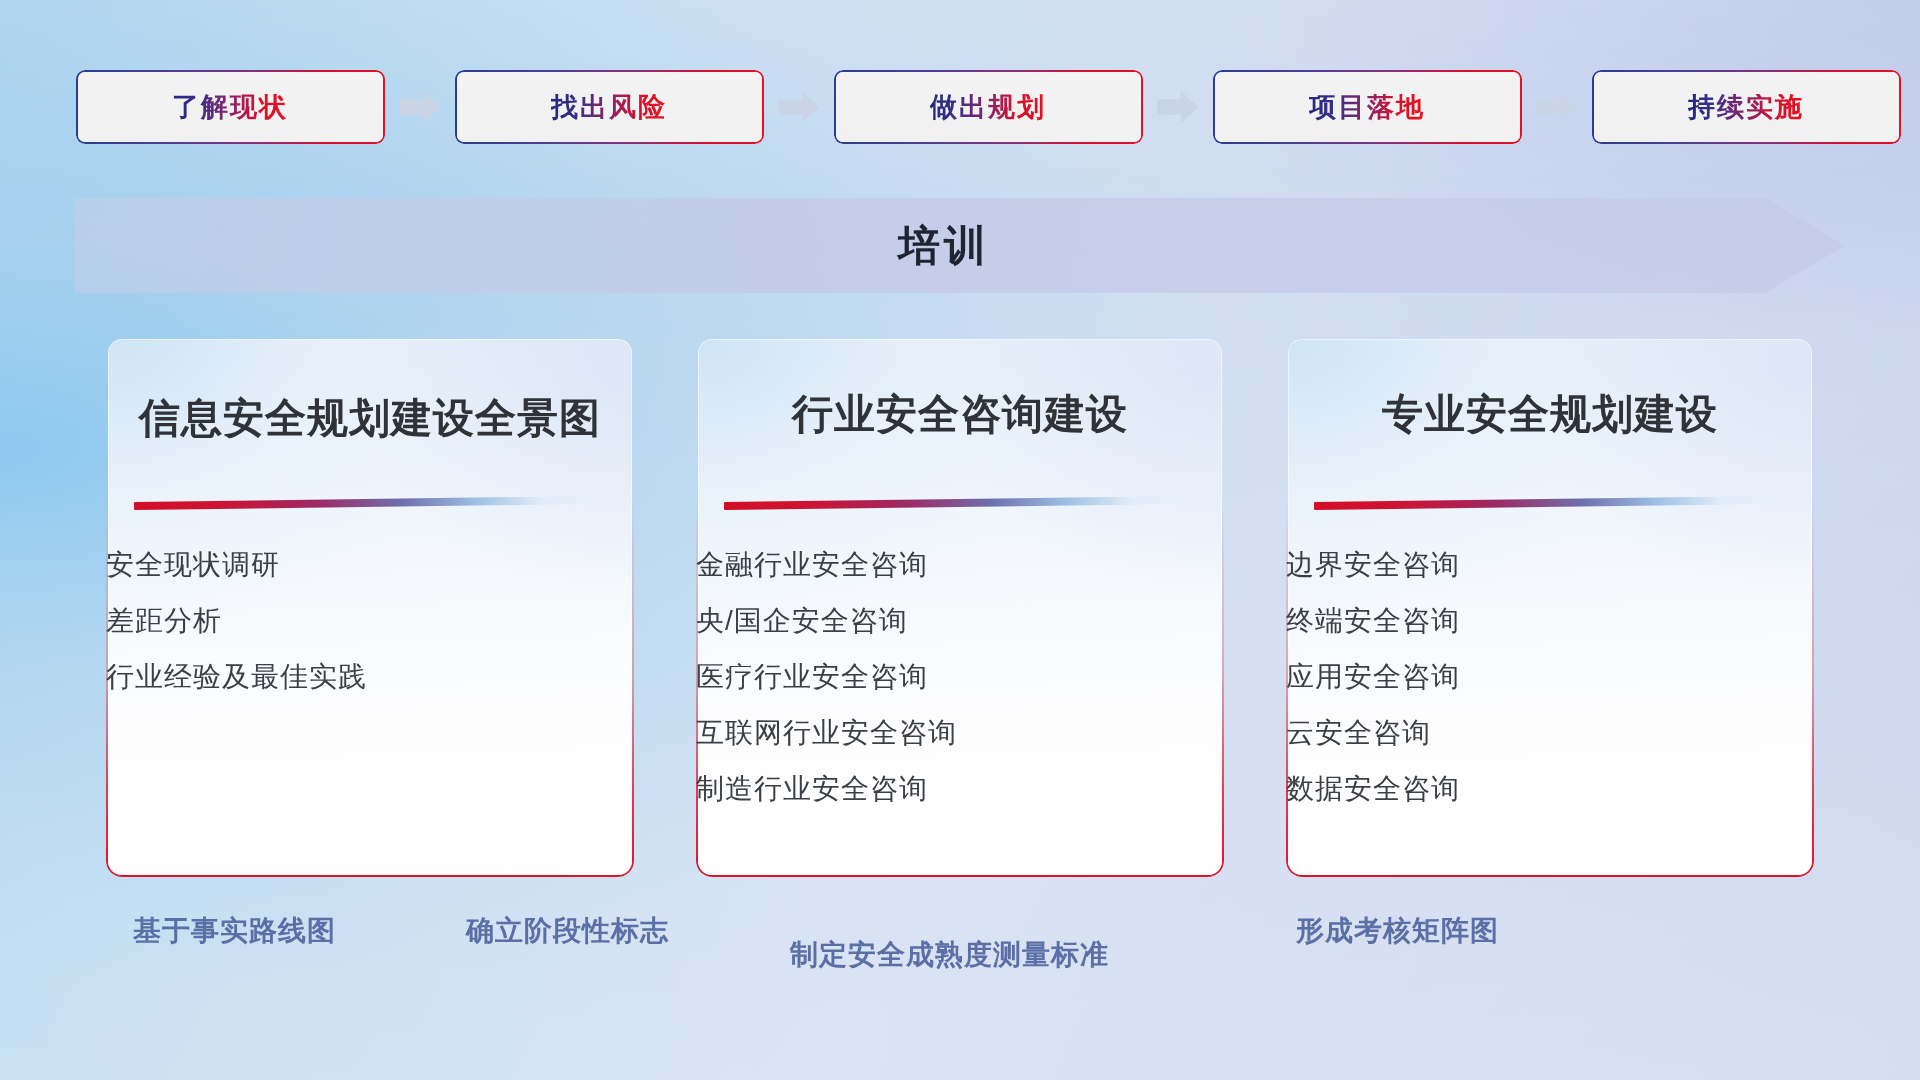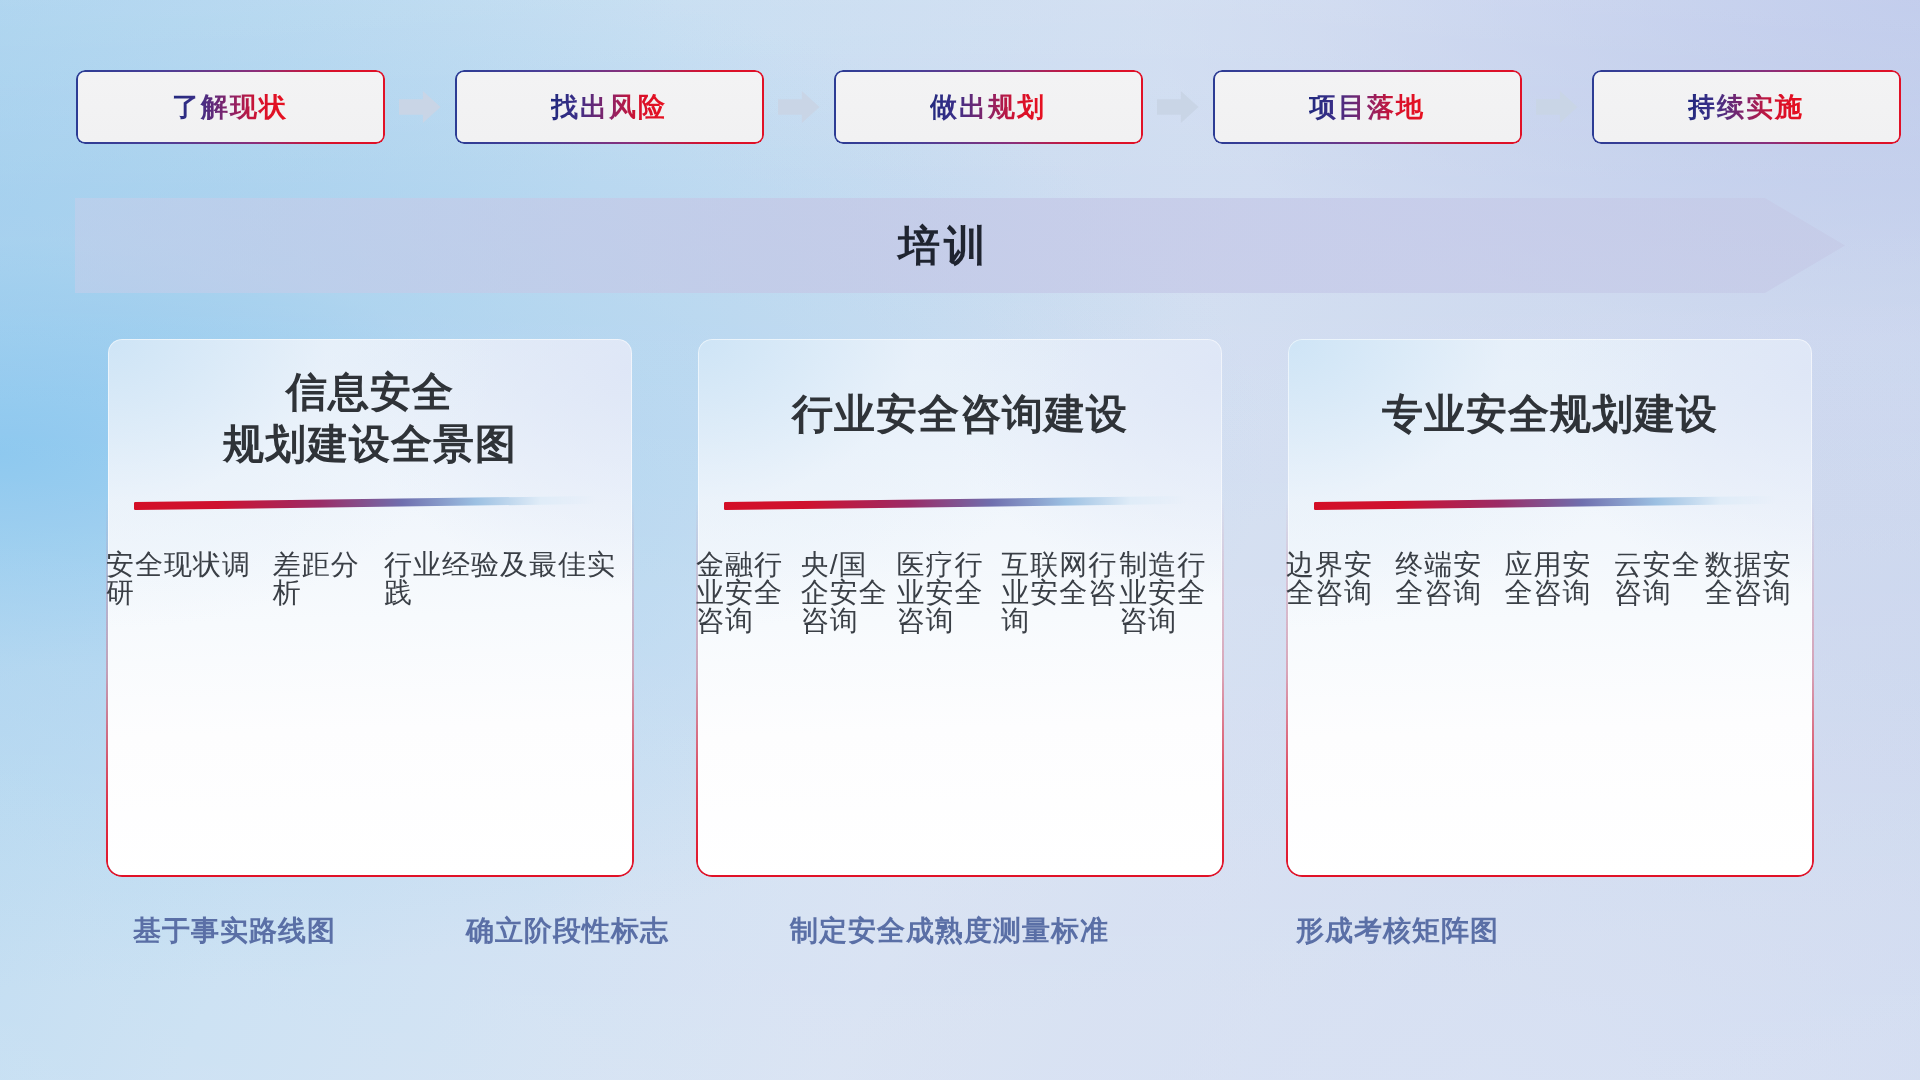--- a/index.html
+++ b/index.html
@@ -69,29 +69,29 @@
       background:linear-gradient(180deg, rgba(225,17,39,0) 0%, rgba(225,17,39,0) 30%, rgba(225,17,39,.28) 62%, rgba(225,17,39,.8) 85%, #e11127 100%);
       -webkit-mask:linear-gradient(#000 0 0) content-box, linear-gradient(#000 0 0);
       -webkit-mask-composite:xor; mask-composite:exclude;}
   .cardBody{position:absolute;inset:2px;border-radius:14px;overflow:hidden;
       background:
         radial-gradient(110% 80% at 0% 0%, rgba(205,228,246,.95) 0%, rgba(232,241,250,.6) 38%, rgba(255,255,255,0) 68%),
         radial-gradient(90% 70% at 100% 6%, rgba(221,229,246,.85) 0%, rgba(255,255,255,0) 60%),
         linear-gradient(178deg,#e3edf8 0%,#eef4fb 24%,#f7fafd 52%,#fdfdfe 72%,#ffffff 100%);
       box-shadow:inset 0 0 0 1px rgba(255,255,255,.55);}
   .cardTitle{position:absolute;left:0;right:0;top:0;height:154px;
-      display:flex;flex-direction:column;align-items:center;justify-content:center;
+      display:flex;flex-direction:row;align-items:center;justify-content:center;
       color:#2f3338;font-weight:700;font-size:41px;line-height:1.28;letter-spacing:1px;text-align:center;}
   .cardTitle.two-line{padding-top:4px;}
   .divider{position:absolute;left:28px;top:162px;width:462px;height:12px;}
   .divider span{position:absolute;left:0;top:0;width:100%;height:8px;
       background:linear-gradient(90deg,#d30f27 0%,#cf1230 18%,#9b2b66 40%,#6f6fae 58%,#9cc0e2 74%,rgba(214,232,246,.55) 88%,rgba(255,255,255,0) 100%);
       transform:skewY(-0.75deg);border-radius:2px 6px 6px 2px;}
   .cardList{position:absolute;left:0;right:0;top:200px;
-      display:flex;flex-direction:row;align-items:flex-start;gap:0;}
+      display:flex;flex-direction:column;align-items:flex-start;gap:0;}
   .cardList .li{font-size:28px;color:#3a3f46;line-height:1;padding:14px 0;letter-spacing:1px;}
 
   
   #footer{position:absolute;left:0;top:912px;width:1920px;height:50px;}
   .flabel{position:absolute;top:0;font-size:28px;font-weight:700;color:#5a6fa6;letter-spacing:1px;white-space:nowrap;}
 </style>
 </head>
 <body>
 
 <div id="bg"></div>
@@ -210,15 +210,15 @@
       <div class="li">云安全咨询</div>
       <div class="li">数据安全咨询</div>
     </div>
   </div>
 
 </div>
 
 <div id="footer">
   <div class="flabel" id="fl0" style="left: 133px;">基于事实路线图</div>
   <div class="flabel" id="fl1" style="left: 466px;">确立阶段性标志</div>
-  <div class="flabel" id="fl2" style="left: 790px;">制定安全成熟度测量标准</div>
+  <div class="flabel" id="fl2" style="left: 790px; margin-top: 24px;">制定安全成熟度测量标准</div>
   <div class="flabel" id="fl3" style="left: 1296px;">形成考核矩阵图</div>
 </div>
 
 </body></html>

